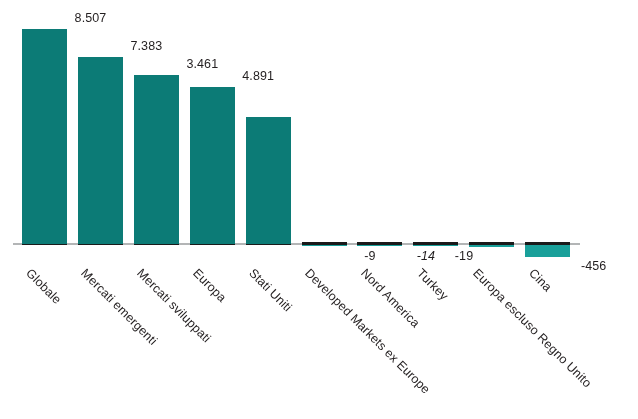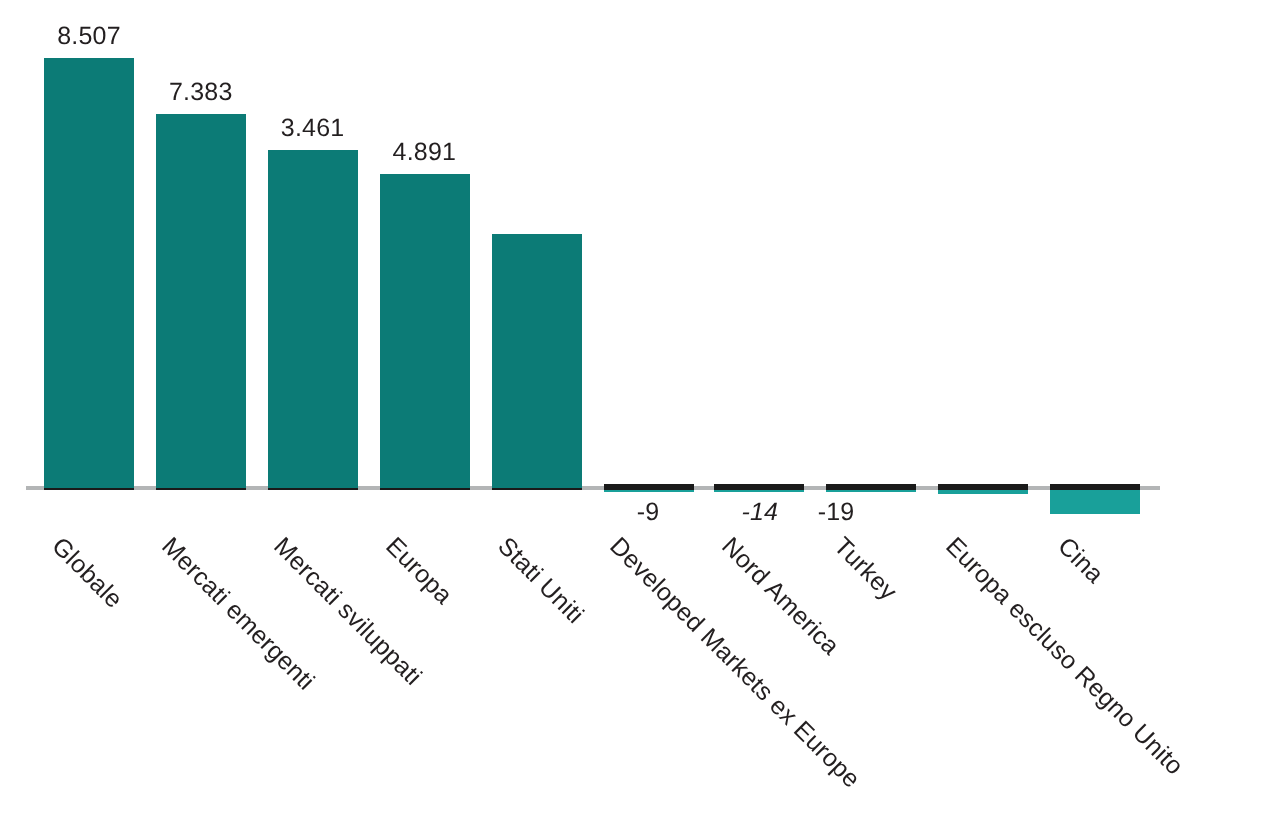--- a/index.html
+++ b/index.html
@@ -27,20 +27,21 @@
   }
   .bar.neg{background:#19a09a;}
 
   .vlabel{
     position:absolute;
     font-size:12.5px;
     color:#231f20;
     white-space:nowrap;
     text-align:center;
     letter-spacing:.1px;
+    padding-left:46px;
   }
 
   .catlabel{
     position:absolute;
     font-size:12.5px;
     color:#231f20;
     white-space:nowrap;
     transform-origin:left top;
     transform:rotate(45deg);
     letter-spacing:.1px;
@@ -81,15 +82,16 @@
       <div class="catlabel" style="left: 367.9px; top: 266px;">Nord America</div>
       <div class="axis-tick" style="left: 413.3px; width: 45px;"></div>
       <div class="bar neg" title="Turkey: -19" style="left: 413.3px; width: 45px; height: 0.480193px; top: 245px; background: rgb(25, 160, 154);"></div>
       <div class="vlabel" style="width: 90px; left: 373px; top: 249px;">-19</div>
       <div class="catlabel" style="left: 423.8px; top: 266px;">Turkey</div>
       <div class="axis-tick" style="left: 469.2px; width: 45px;"></div>
       <div class="bar neg" title="Europa escluso Regno Unito: -84" style="left: 469.2px; width: 45px; height: 2.12296px; top: 245px; background: rgb(25, 160, 154);"></div>
       <div class="catlabel" style="left: 479.7px; top: 266px;">Europa escluso Regno Unito</div>
       <div class="axis-tick" style="left: 525.1px; width: 45px;"></div>
       <div class="bar neg" title="Cina: -456" style="left: 525.1px; width: 45px; height: 11.5246px; top: 245px; background: rgb(25, 160, 154);"></div>
+      <div class="vlabel" style="width: 90px; left: 502.6px; top: 258.525px;">-456</div>
       <div class="catlabel" style="left: 535.6px; top: 266px;">Cina</div>
     </div>
 </div>
 
 </body></html>

